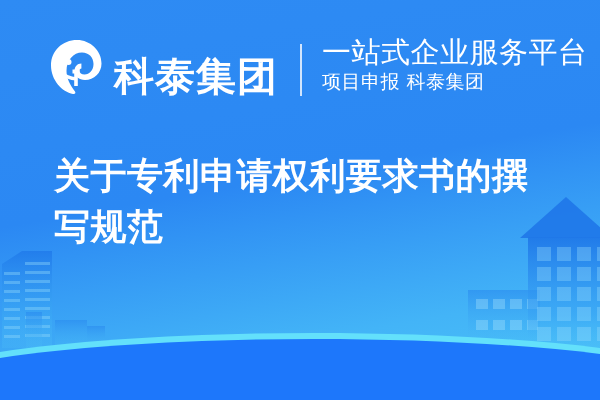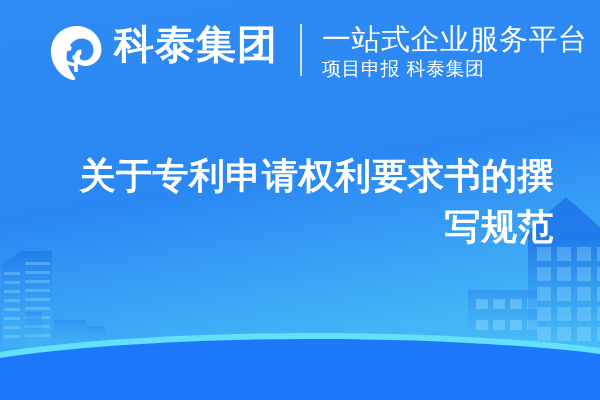--- a/index.html
+++ b/index.html
@@ -25,21 +25,21 @@
     height: 400px;
     pointer-events: none;
   }
 
   
   .header {
     position: absolute;
     left: 48px;
     top: 24px;
     display: flex;
-    align-items: flex-start;
+    align-items: flex-end;
     height: 72px;
   }
   .logo-mark {
     width: 58px;
     height: 58px;
     flex: 0 0 58px;
     margin-right: 8px;
   }
   .brand-name {
     color: #ffffff;
@@ -84,21 +84,20 @@
     position: absolute;
     left: 54px;
     top: 150px;
     width: 500px;
     color: #ffffff;
     font-size: 36px;
     font-weight: 700;
     line-height: 1.42;
     letter-spacing: 0.5px;
     font-family: "DejaVu Sans", "Liberation Sans", sans-serif;
-    text-align: right;
   }
 </style>
 </head>
 <body>
 
 <div id="banner">
 
   <svg class="skyline" viewBox="0 0 600 400" width="600" height="400">
     <defs>
       <linearGradient id="bldgGrad" x1="0" y1="0" x2="0" y2="1">

